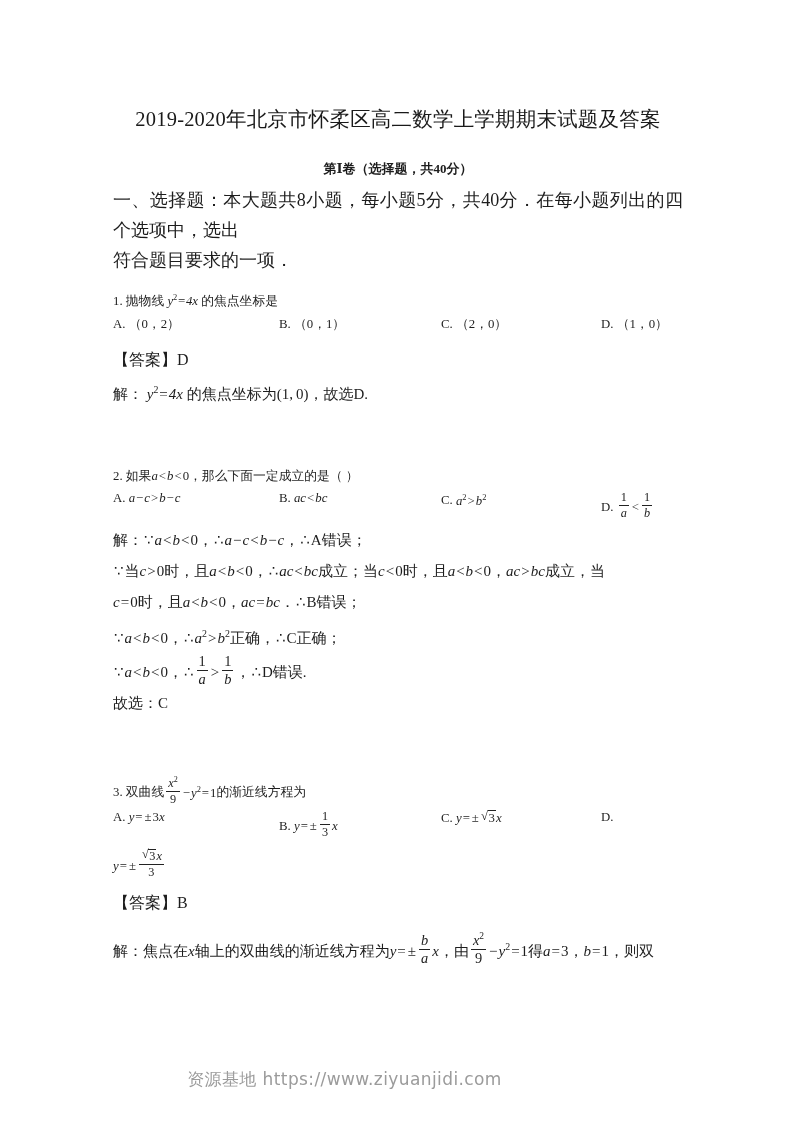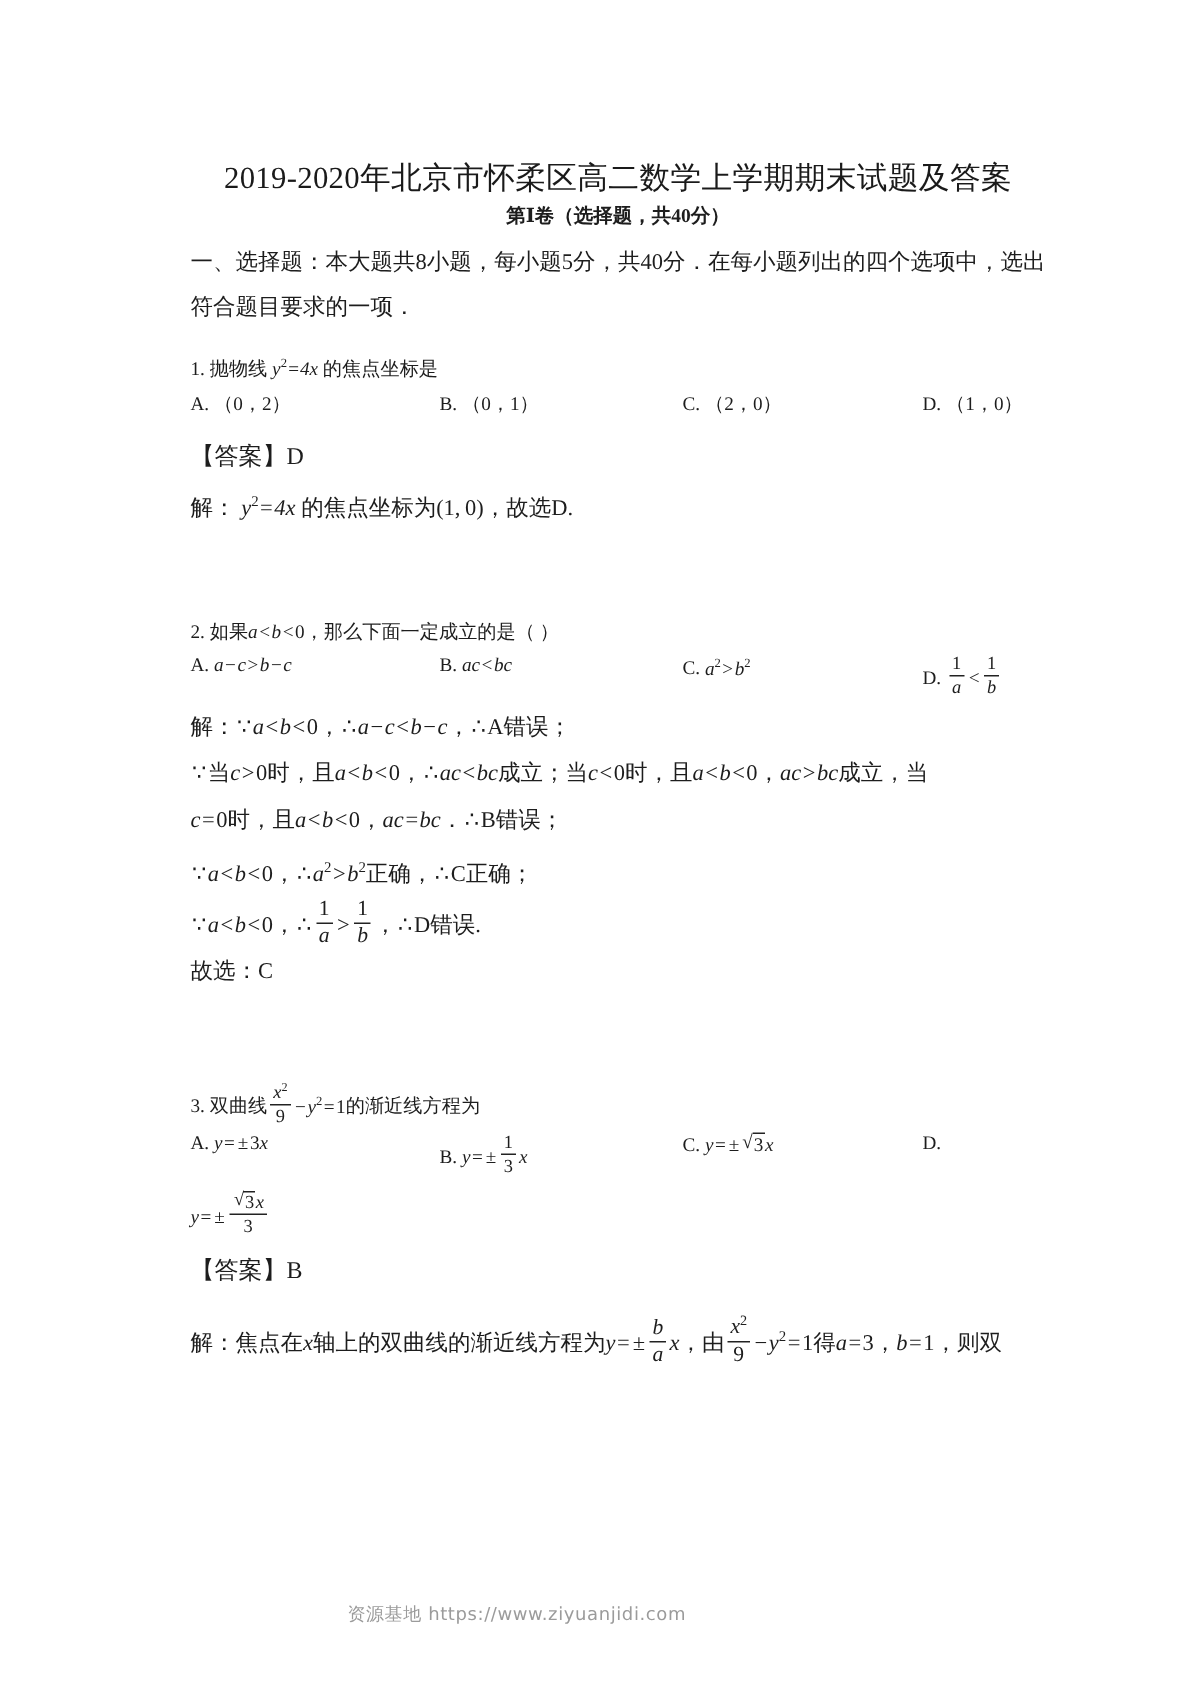--- a/index.html
+++ b/index.html
@@ -16,47 +16,48 @@
     overflow: hidden;
   }
   .page {
     position: absolute;
     left: 0; top: 0;
     width: 793px;
     height: 1122px;
   }
   .content {
     position: absolute;
-    left: 127px;
+    left: 113px;
     top: 0;
     width: 570px;
   }
 
   
   .doc-title {
     margin-top: 104px;
     font-size: 20.5px;
     line-height: 30px;
     text-align: center;
     letter-spacing: 0.2px;
     color: #1a1a1a;
     white-space: nowrap;
   }
 
   
   .section-head {
+    margin-top: 25px;
     text-align: center;
     font-size: 13px;
     font-weight: bold;
     line-height: 20px;
   }
 
   
   .para {
-    font-size: 15px;
+    font-size: 18px;
     line-height: 30px;
     text-align: justify;
   }
   .instruct { margin-top: 6px; }
 
   .q-stem {
     font-size: 12.8px;
     line-height: 29px;
     margin-top: 8px;
   }
@@ -134,21 +135,21 @@
   .therefore { font-style: normal; padding: 0 1px; }
 
   
   .footer {
     position: absolute;
     left: 0;
     top: 1068px;
     width: 689px;
     text-align: center;
     font-family: "DejaVu Sans", "Liberation Sans", sans-serif;
-    font-size: 12px;
+    font-size: 17px;
     color: #9b9b9b;
     letter-spacing: 0.4px;
   }
 </style>
 </head>
 <body>
 
 <div class="page">
 
   <div class="content">

